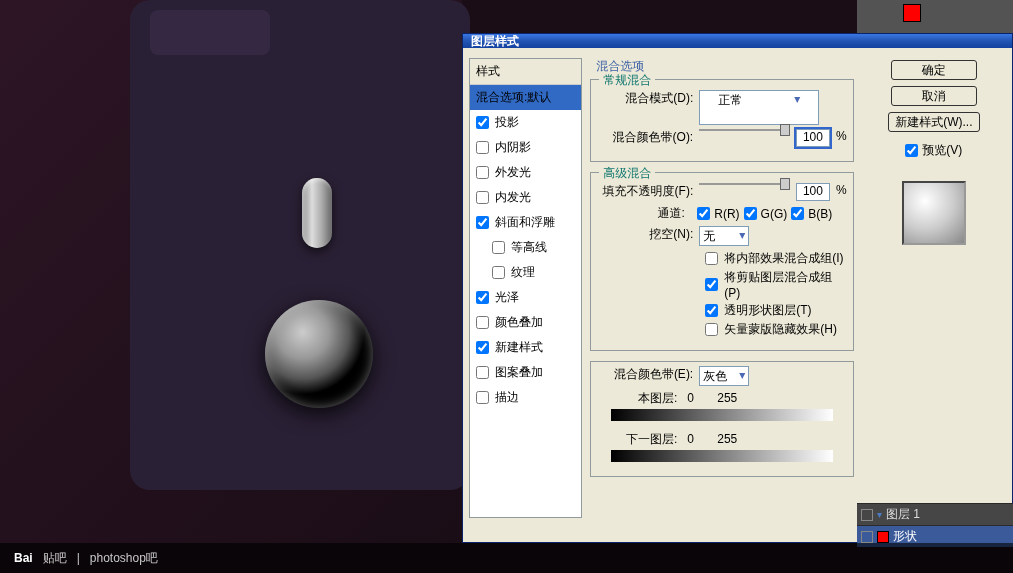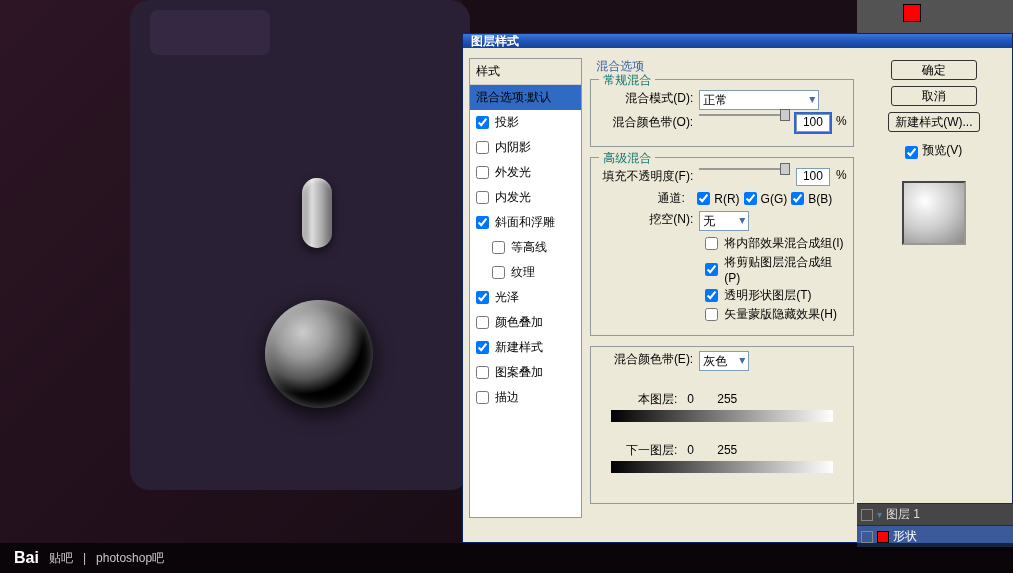--- a/index.html
+++ b/index.html
@@ -18,31 +18,31 @@
 .style-item.selected { background: #316ac5; color: #000000; }
 .style-item.sub { padding-left: 22px; }
 .style-item input[type=checkbox] { margin-right: 2px; }
 .center-col { width: 270px; }
 .right-col { width: 148px; display: flex; flex-direction: column; gap: 6px; align-items: center; padding-top: 2px; }
 .btn { width: 86px; height: 20px; background: #ece9d8; border: 1px solid #333; border-radius: 3px; font-size: 12px; }
 .fieldset { border: 1px solid #919b9c; margin: 4px 0 10px; padding: 6px 6px 10px; position: relative; }
 .legend { position: absolute; top: -8px; left: 8px; background: #ece9d8; padding: 0 4px; color: #0f766e; }
 .row { display: flex; gap: 6px; margin: 4px 0; }
 .row label { text-align: right; width: 96px; }
-.select { width: 120px; height: 20px; border: 1px solid #7f9db9; background: #fff; padding: 1px 3px; }
+.select { width: 120px; height: 35px; border: 1px solid #7f9db9; background: #fff; padding: 1px 18px; }
 .select-sm { width: 50px; height: 20px; border: 1px solid #7f9db9; background: #fff; padding: 1px 3px; }
 .slider { flex: 1; height: 2px; background: #999; position: relative; }
 .slider .thumb { position: absolute; top: -5px; width: 10px; height: 12px; background: #ccc; border: 1px solid #666; }
 .val-box { width: 34px; height: 18px; border: 1px solid #7f9db9; background: #fff; text-align: center; }
 .highlight { outline: 2px solid #3366cc; }
 .chk-row { display: flex; align-items: center; gap: 4px; margin: 2px 0 2px 108px; }
 .chk-row input { margin-right: 2px; }
 .ch-row { display: flex; align-items: center; gap: 4px; margin-left: 52px; }
 .gradient { height: 12px; background: linear-gradient(to right, #000, #fff); margin: 2px 14px 0 14px; position: relative; }
-.grad-row { margin: 20px 0; }
+.grad-row { margin: 4px 0; }
 .grad-label { text-align: right; width: 80px; display: inline-block; }
 .preview-box { width: 64px; height: 64px; border: 2px inset #999; background: radial-gradient(circle at 35% 30%, #fff, #ccc, #888); margin-top: 16px; }
 .watermark { position: absolute; bottom: 0; left: 0; width: 100%; height: 30px; background: rgba(0,0,0,0.6); color: #c8c8c8; display: flex; align-items: center; padding-left: 14px; gap: 10px; font-size: 13px; }
 .side-panel { position: absolute; right: 0; top: 0; width: 156px; height: 33px; background: #535353; }
 .mini-swatch { position: absolute; right: 92px; top: 4px; width: 18px; height: 18px; }
 .layers-panel { position: absolute; right: 0; bottom: 30px; width: 156px; height: 40px; background: #464646; color: #ddd; font-size: 11px; }
 .layer-row { display: flex; align-items: center; gap: 4px; padding: 2px 4px; border-top: 1px solid #2a2a2a; }
 .eye-icon { width: 12px; height: 12px; border: 1px solid #888; }
 .tri { color: #4a7abf; font-size: 10px; }
 </style>
@@ -197,21 +197,21 @@
           &nbsp;&nbsp;&nbsp;&nbsp;&nbsp;&nbsp;<span>255</span>
           <div class="gradient"></div>
         </div>
       </div>
     </div>
 
     <div class="right-col">
       <button class="btn">确定</button>
       <button class="btn">取消</button>
       <button class="btn" style="width:92px">新建样式(W)...</button>
-      <div style="display:flex;align-items:flex-end;gap:4px;margin-top:4px">
+      <div style="display:flex;align-items:center;gap:4px;margin-top:4px">
         <input type="checkbox" checked="" style="">
         <span>预览(V)</span>
       </div>
       <div class="preview-box"></div>
     </div>
   </div>
 </div>
 
 <div class="layers-panel">
   <div class="layer-row">
@@ -220,17 +220,17 @@
     <span>图层 1</span>
   </div>
   <div class="layer-row" style="background:#3b5a9a">
     <div class="eye-icon"></div>
     <div style="width:12px;height:12px;background:#f00;border:1px solid #000"></div>
     <span style="color:#fff">形状</span>
   </div>
 </div>
 
 <div class="watermark">
-  <span style="font-weight:bold;font-size:16px;color:#fff">Bai</span>
+  <span style="font-weight:bold;font-size:12px;color:#fff">Bai</span>
   <span>贴吧</span>
   <span>|</span>
   <span>photoshop吧</span>
 </div>
 
 </body></html>

